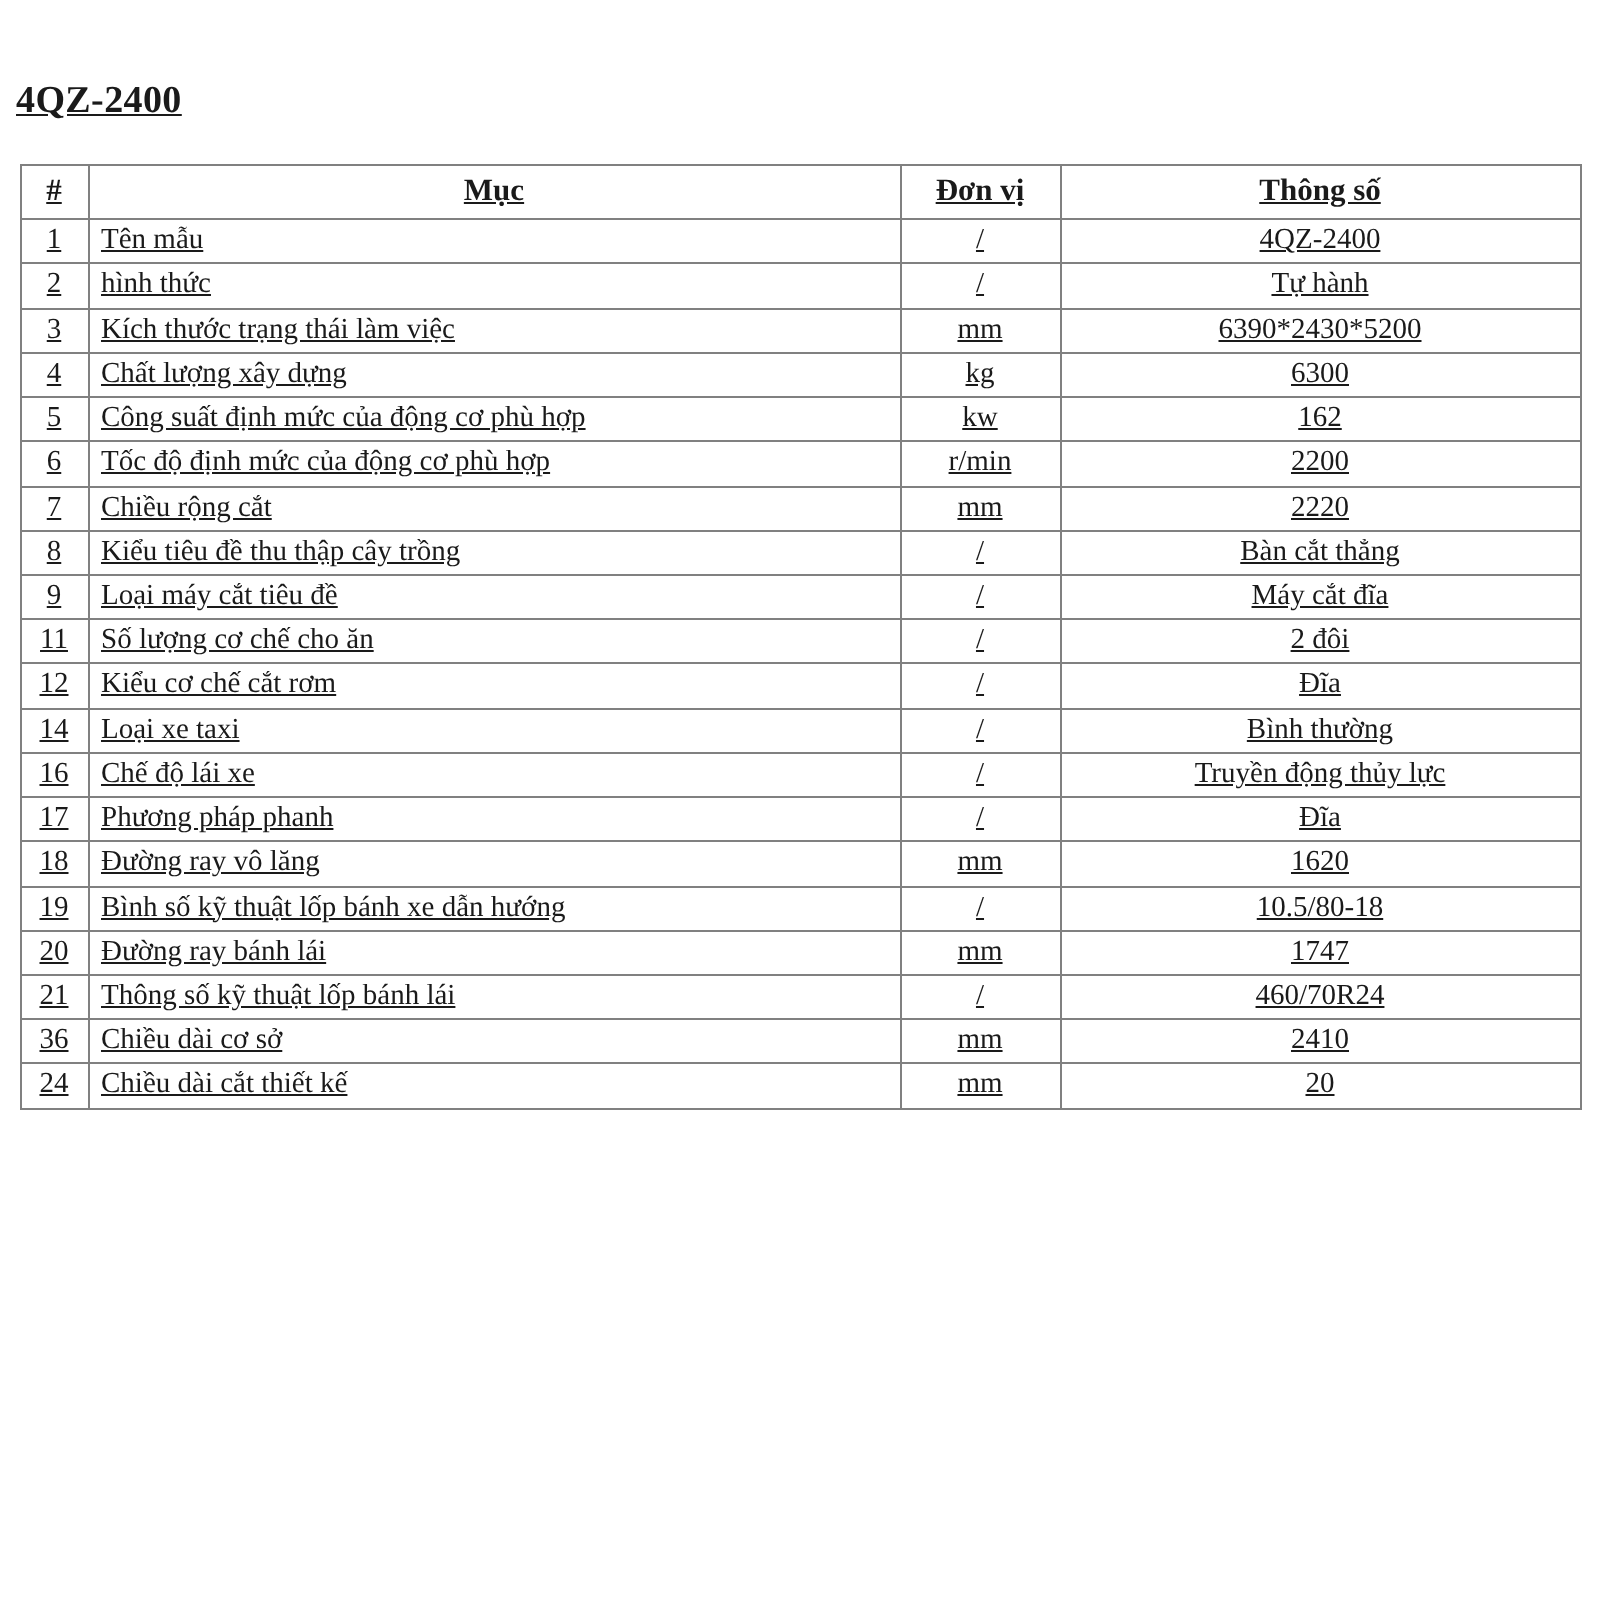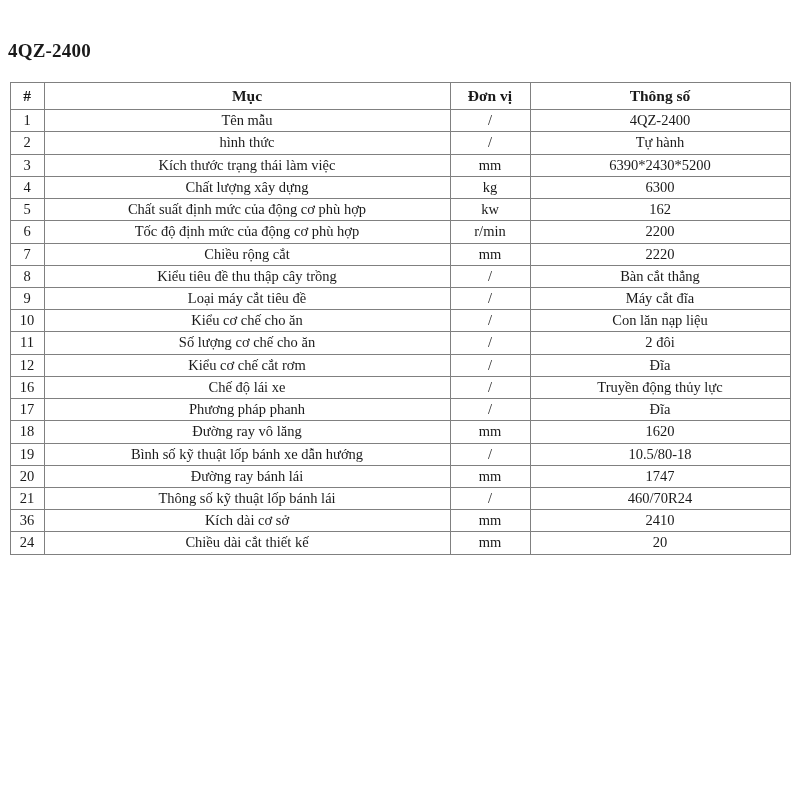--- a/index.html
+++ b/index.html
@@ -13,20 +13,21 @@
   body {
     font-family: "Liberation Serif", serif;
     color: #1a1a1a;
   }
   .page {
     width: 800px;
     height: 664px;
     box-sizing: border-box;
     padding: 40px 0 16px 0;
     position: relative;
+    text-decoration: underline;
   }
   .doc-title {
     font-family: "Liberation Serif", serif;
     font-weight: bold;
     font-size: 19px;
     margin: 0 0 20px 8px;
     letter-spacing: 0.2px;
   }
   table.spec {
     border-collapse: collapse;
@@ -49,21 +50,21 @@
     text-align: center;
     font-size: 15.5px;
     padding: 5px 6px;
   }
   col.c-idx { width: 34px; }
   col.c-item { width: 406px; }
   col.c-unit { width: 80px; }
   col.c-val { width: 260px; }
 
   td.idx { text-align: center; }
-  td.item { text-align: center; padding-right: 8px; margin-top: 12px; }
+  td.item { text-align: left; padding-right: 8px; margin-top: 12px; }
   td.unit { text-align: center; }
   td.val  { text-align: center; }
 </style>
 </head>
 <body>
 
 <div class="page">
 
   <h1 class="doc-title">4QZ-2400</h1>
 
@@ -102,21 +103,21 @@
           <td class="val">6390*2430*5200</td>
         </tr>
         <tr>
           <td class="idx">4</td>
           <td class="item">Chất lượng xây dựng</td>
           <td class="unit">kg</td>
           <td class="val">6300</td>
         </tr>
         <tr>
           <td class="idx">5</td>
-          <td class="item">Chất suất định mức của động cơ phù hợp</td>
+          <td class="item">Công suất định mức của động cơ phù hợp</td>
           <td class="unit">kw</td>
           <td class="val">162</td>
         </tr>
         <tr>
           <td class="idx">6</td>
           <td class="item">Tốc độ định mức của động cơ phù hợp</td>
           <td class="unit">r/min</td>
           <td class="val">2200</td>
         </tr>
         <tr>
@@ -131,38 +132,38 @@
           <td class="unit">/</td>
           <td class="val">Bàn cắt thẳng</td>
         </tr>
         <tr>
           <td class="idx">9</td>
           <td class="item">Loại máy cắt tiêu đề</td>
           <td class="unit">/</td>
           <td class="val">Máy cắt đĩa</td>
         </tr>
         <tr>
-          <td class="idx">10</td>
-          <td class="item">Kiểu cơ chế cho ăn</td>
-          <td class="unit">/</td>
-          <td class="val">Con lăn nạp liệu</td>
-        </tr>
-        <tr>
           <td class="idx">11</td>
           <td class="item">Số lượng cơ chế cho ăn</td>
           <td class="unit">/</td>
           <td class="val">2 đôi</td>
         </tr>
         <tr>
           <td class="idx">12</td>
           <td class="item">Kiểu cơ chế cắt rơm</td>
           <td class="unit">/</td>
           <td class="val">Đĩa</td>
         </tr>
         <tr>
+          <td class="idx">14</td>
+          <td class="item">Loại xe taxi</td>
+          <td class="unit">/</td>
+          <td class="val">Bình thường</td>
+        </tr>
+        <tr>
           <td class="idx">16</td>
           <td class="item">Chế độ lái xe</td>
           <td class="unit">/</td>
           <td class="val">Truyền động thủy lực</td>
         </tr>
         <tr>
           <td class="idx">17</td>
           <td class="item">Phương pháp phanh</td>
           <td class="unit">/</td>
           <td class="val">Đĩa</td>
@@ -186,21 +187,21 @@
           <td class="val">1747</td>
         </tr>
         <tr>
           <td class="idx">21</td>
           <td class="item">Thông số kỹ thuật lốp bánh lái</td>
           <td class="unit">/</td>
           <td class="val">460/70R24</td>
         </tr>
         <tr>
           <td class="idx">36</td>
-          <td class="item">Kích dài cơ sở</td>
+          <td class="item">Chiều dài cơ sở</td>
           <td class="unit">mm</td>
           <td class="val">2410</td>
         </tr>
         <tr>
           <td class="idx">24</td>
           <td class="item">Chiều dài cắt thiết kế</td>
           <td class="unit">mm</td>
           <td class="val">20</td>
         </tr>
       </tbody>

